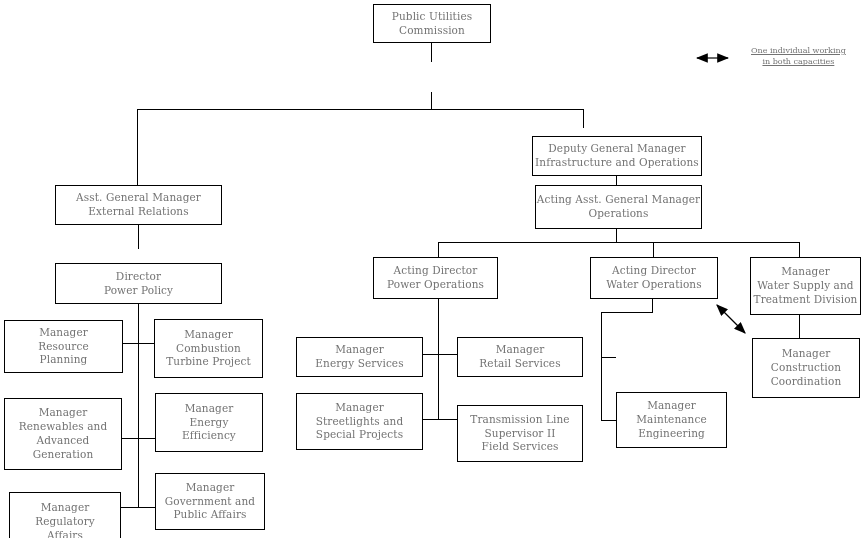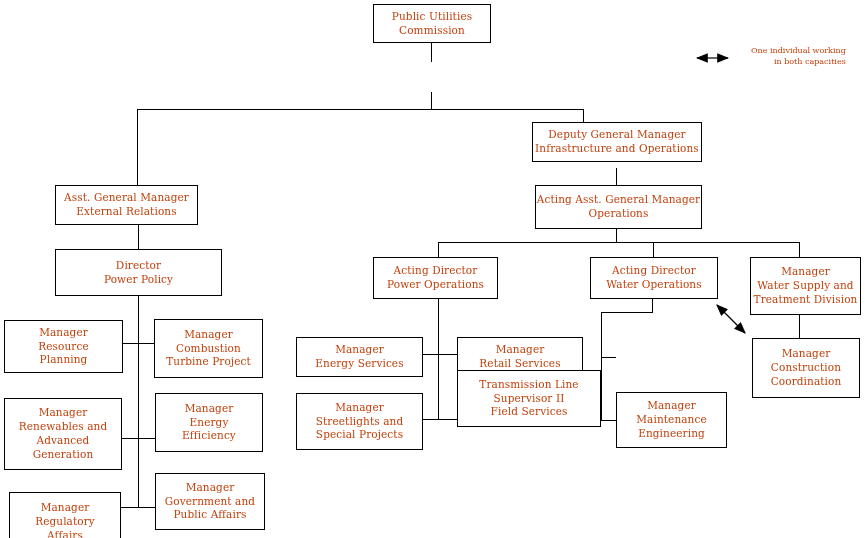--- a/index.html
+++ b/index.html
@@ -1,31 +1,31 @@
 <!DOCTYPE html>
 <html><head>
 <meta charset="utf-8">
 <style>
   html,body{margin:0;padding:0;background:#ffffff;}
   .canvas{
     position:relative;width:865px;height:538px;background:#ffffff;
-    overflow:hidden;font-family:"DejaVu Serif",serif;color:#c2410c;
+    overflow:hidden;font-family:"DejaVu Serif",serif;color:#737373;
   }
   .v,.h{position:absolute;background:#000000;z-index:1;}
   .v{width:1px;}
   .h{height:1px;}
   .node{
     position:absolute;box-sizing:border-box;border:1px solid #000000;background:#ffffff;
     display:flex;align-items:center;justify-content:center;text-align:center;z-index:2;
   }
   .nl{white-space:pre;font-size:10.5px;line-height:1.33;letter-spacing:0.1px;}
   .overlay{position:absolute;left:0;top:0;z-index:3;pointer-events:none;}
   .legend-text{
     position:absolute;left:751px;top:45px;z-index:2;
-    font-size:8px;line-height:1.4;white-space:pre;text-align:right;
+    font-size:8px;line-height:1.4;white-space:pre;text-align:center;text-decoration:underline;
   }
 </style>
 </head>
 <body>
 
 <div class="canvas">
 
   <div class="v" style="left:431px;top:43px;height:19px"></div>
   <div class="v" style="left:431px;top:92px;height:17px"></div>
   <div class="v" style="left:137px;top:109px;height:76px"></div>
@@ -50,33 +50,33 @@
   <div class="h" style="left:423px;top:354px;width:34px"></div>
   <div class="h" style="left:423px;top:419px;width:34px"></div>
   <div class="h" style="left:601px;top:312px;width:52px"></div>
   <div class="h" style="left:601px;top:357px;width:15px"></div>
   <div class="h" style="left:601px;top:420px;width:15px"></div>
 
   <div class="node" style="left:373px;top:4px;width:118px;height:39px">
     <span class="nl">Public Utilities
 Commission</span>
     </div>
-  <div class="node" style="left:532px;top:122px;width:170px;height:40px">
+  <div class="node" style="left:532px;top:136px;width:170px;height:40px">
     <span class="nl">Deputy General Manager
 Infrastructure and Operations</span>
     </div>
   <div class="node" style="left:535px;top:185px;width:167px;height:44px">
     <span class="nl">Acting Asst. General Manager
 Operations</span>
     </div>
-  <div class="node" style="left:55px;top:185px;width:143px;height:40px">
+  <div class="node" style="left:55px;top:185px;width:167px;height:40px">
     <span class="nl">Asst. General Manager
 External Relations</span>
     </div>
-  <div class="node" style="left:55px;top:249px;width:167px;height:47px">
+  <div class="node" style="left:55px;top:263px;width:167px;height:41px">
     <span class="nl">Director
 Power Policy</span>
     </div>
   <div class="node" style="left:4px;top:320px;width:119px;height:53px">
     <span class="nl">Manager
 Resource
 Planning</span>
     </div>
   <div class="node" style="left:154px;top:319px;width:109px;height:59px">
     <span class="nl">Manager
@@ -123,21 +123,21 @@
     </div>
   <div class="node" style="left:457px;top:337px;width:126px;height:40px">
     <span class="nl">Manager
 Retail Services</span>
     </div>
   <div class="node" style="left:296px;top:393px;width:127px;height:57px">
     <span class="nl">Manager
 Streetlights and
 Special Projects</span>
     </div>
-  <div class="node" style="left:457px;top:370px;width:144px;height:57px">
+  <div class="node" style="left:457px;top:405px;width:126px;height:57px">
     <span class="nl">Transmission Line
 Supervisor II
 Field Services</span>
     </div>
   <div class="node" style="left:616px;top:392px;width:111px;height:56px">
     <span class="nl">Manager
 Maintenance
 Engineering</span>
     </div>
   <div class="node" style="left:752px;top:338px;width:108px;height:60px">

